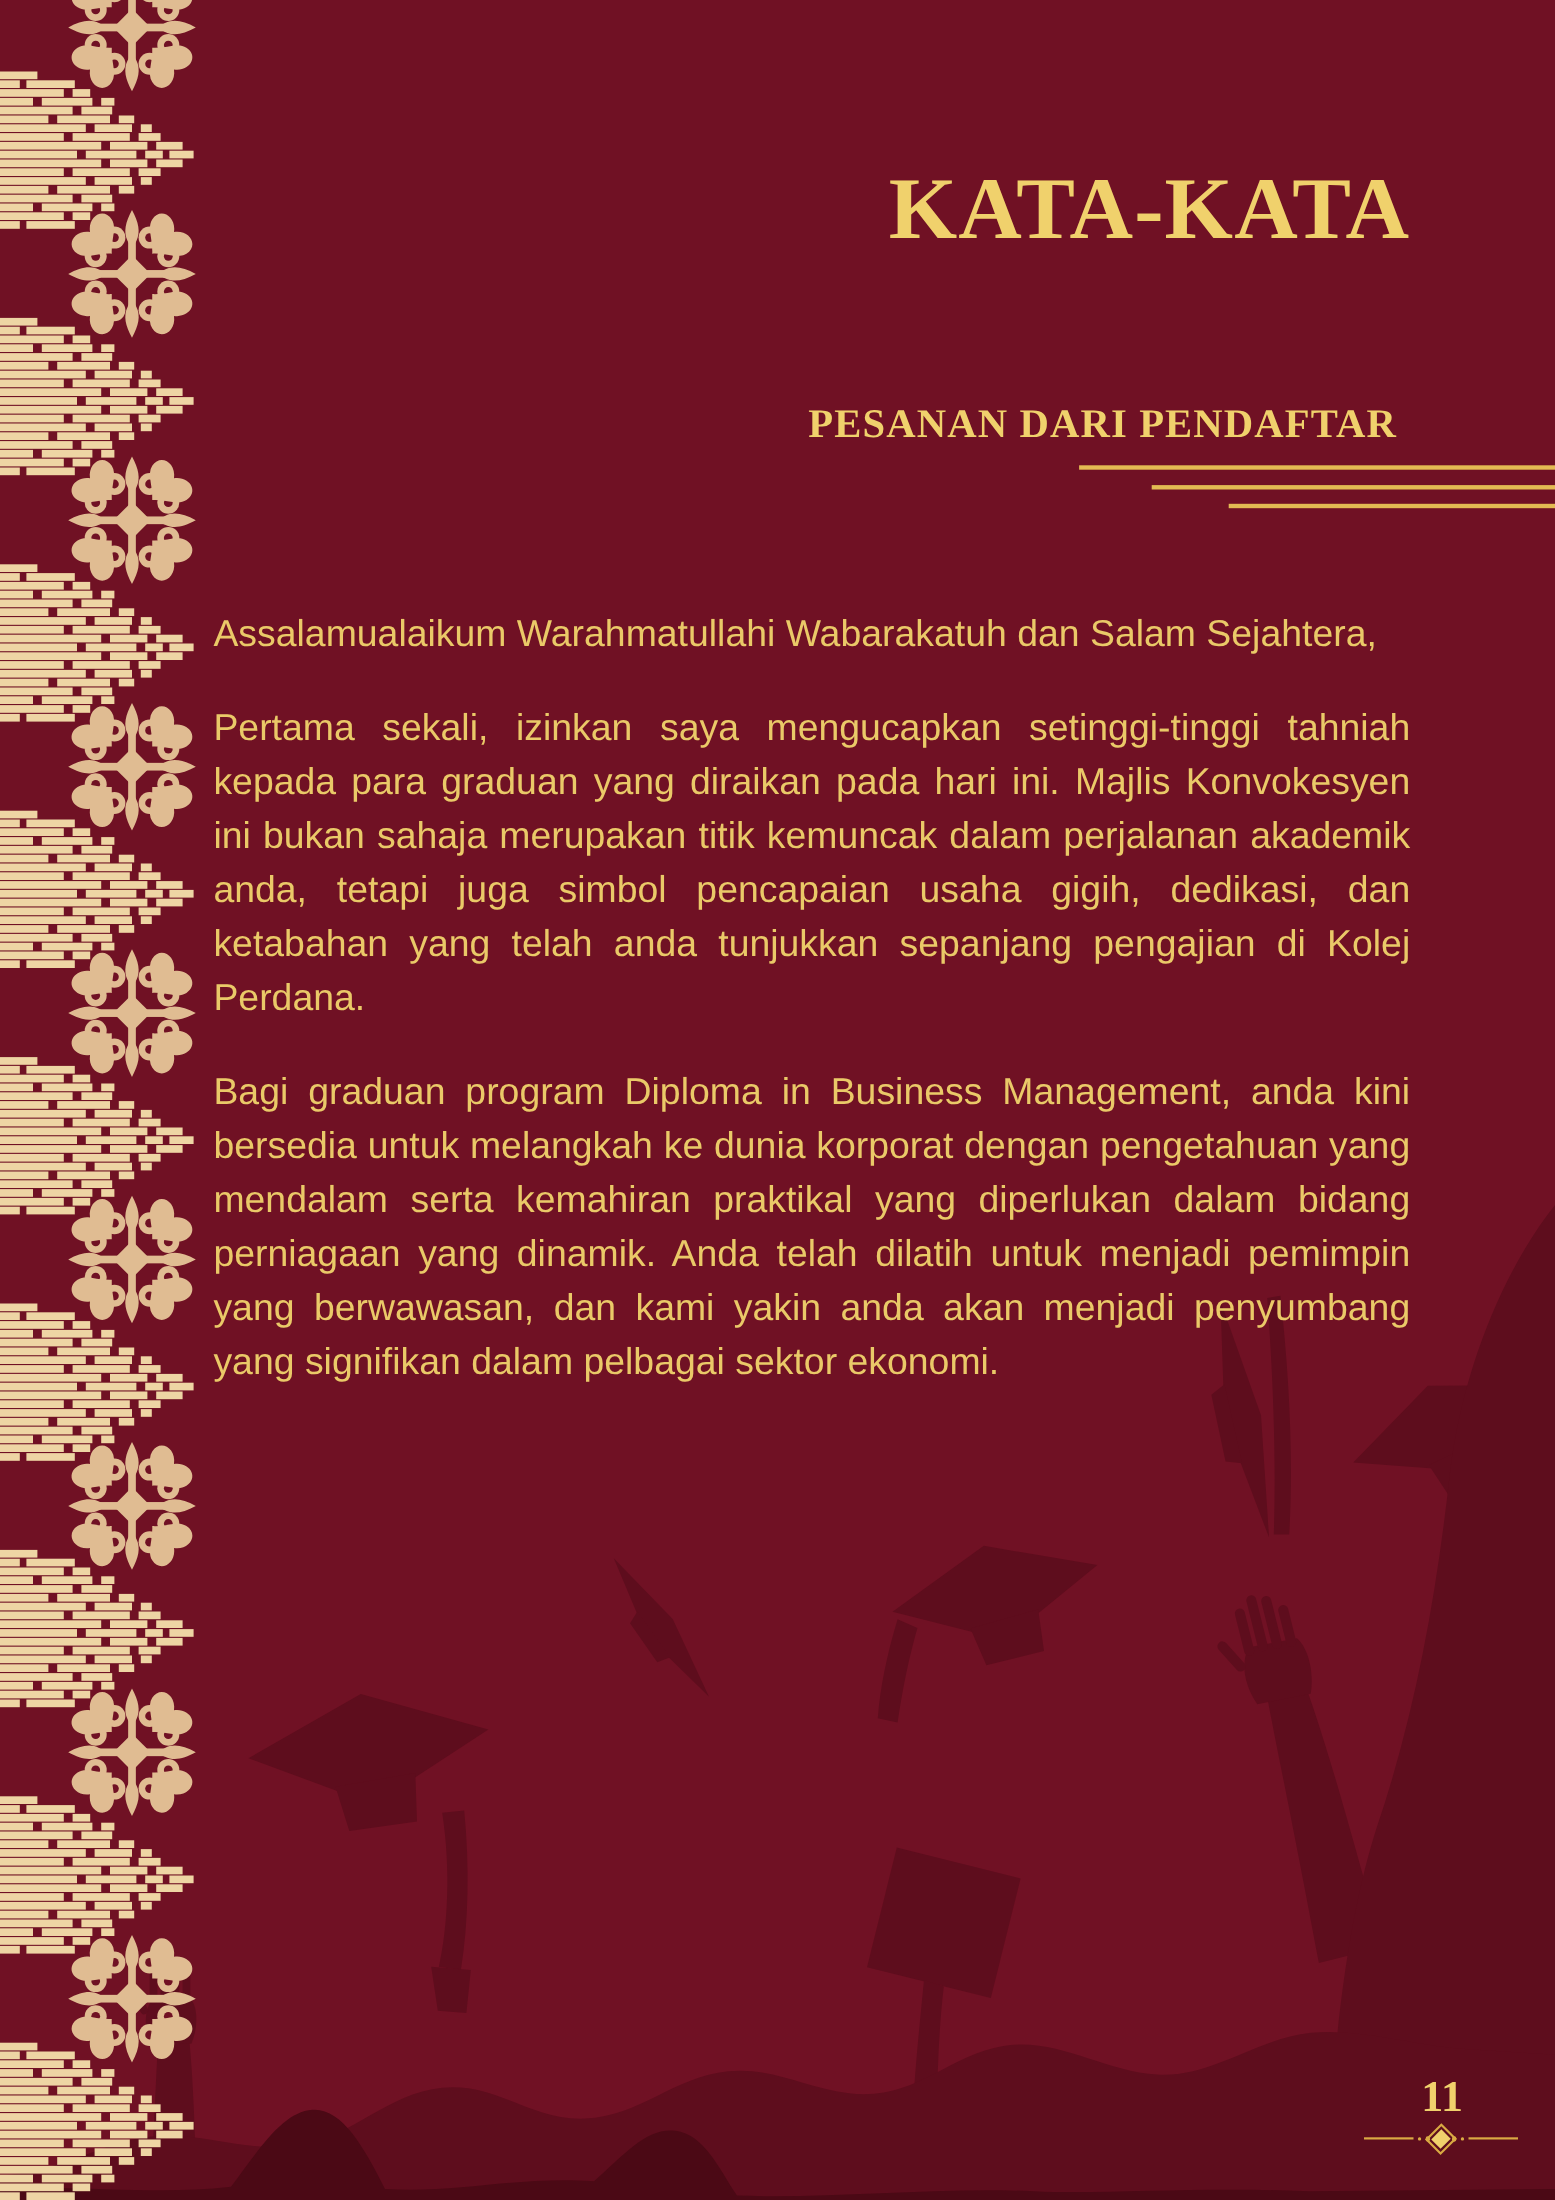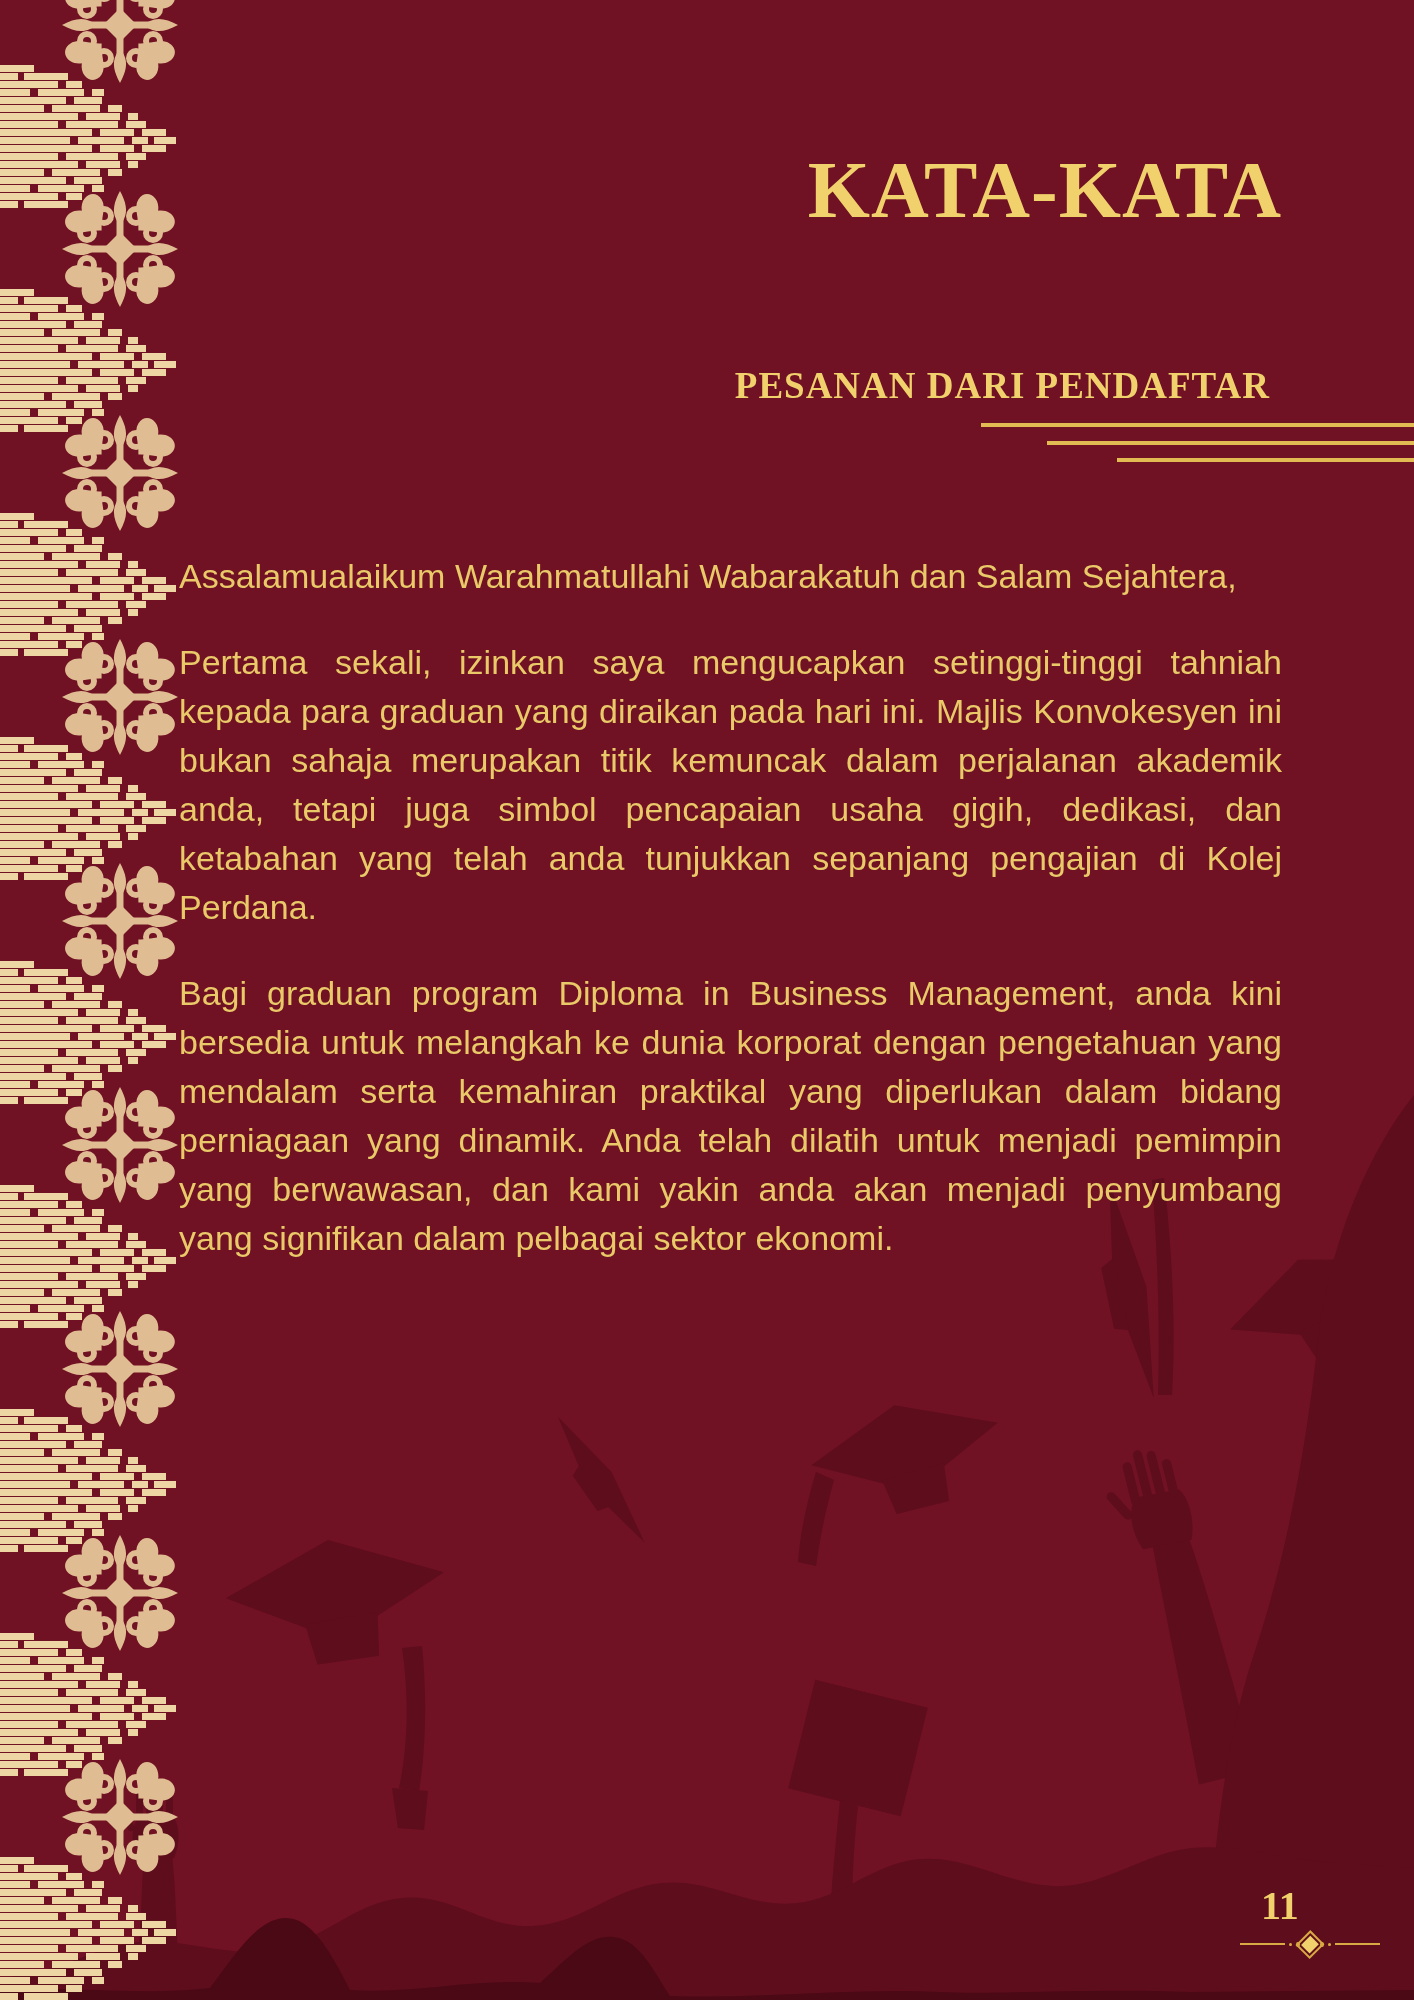--- a/index.html
+++ b/index.html
@@ -23,28 +23,28 @@
     font-family:"Liberation Serif",serif;font-weight:bold;
     font-size:37px;letter-spacing:1px;color:var(--title-gold,#F0D16C);
   }
   .rule{position:absolute;height:4px;right:0;background:var(--line-gold,#E3BB53);}
   .rule1{top:423px;left:981px;}
   .rule2{top:441px;left:1047px;}
   .rule3{top:458px;left:1117px;}
   
   .content{position:absolute;left:178px;top:552px;width:1104px;}
   .content p{
-    margin:0 0 37px 1px;
+    margin:0 0 37px 16px;
     font-size:34px;line-height:49px;text-align:justify;
     color:var(--body-gold,#EAC968);
     text-justify:inter-word;
   }
   
   .page-number{
-    position:absolute;top:1882px;left:1261px;width:100px;text-align:left;
+    position:absolute;top:1882px;left:1261px;width:100px;text-align:center;
     font-family:"Liberation Serif",serif;font-weight:bold;font-size:40px;
     color:var(--title-gold,#F0D16C);
   }
   .divider{
     position:absolute;top:1934px;left:1240px;width:140px;height:20px;
     display:flex;align-items:center;justify-content:center;gap:4px;
   }
   .divider .hline{height:2px;width:50px;background:var(--divider-gold,#D9A943);}
   .divider .dot{border-radius:50%;background:var(--divider-gold,#D9A943);}
   .divider .d3{width:3px;height:3px;}

